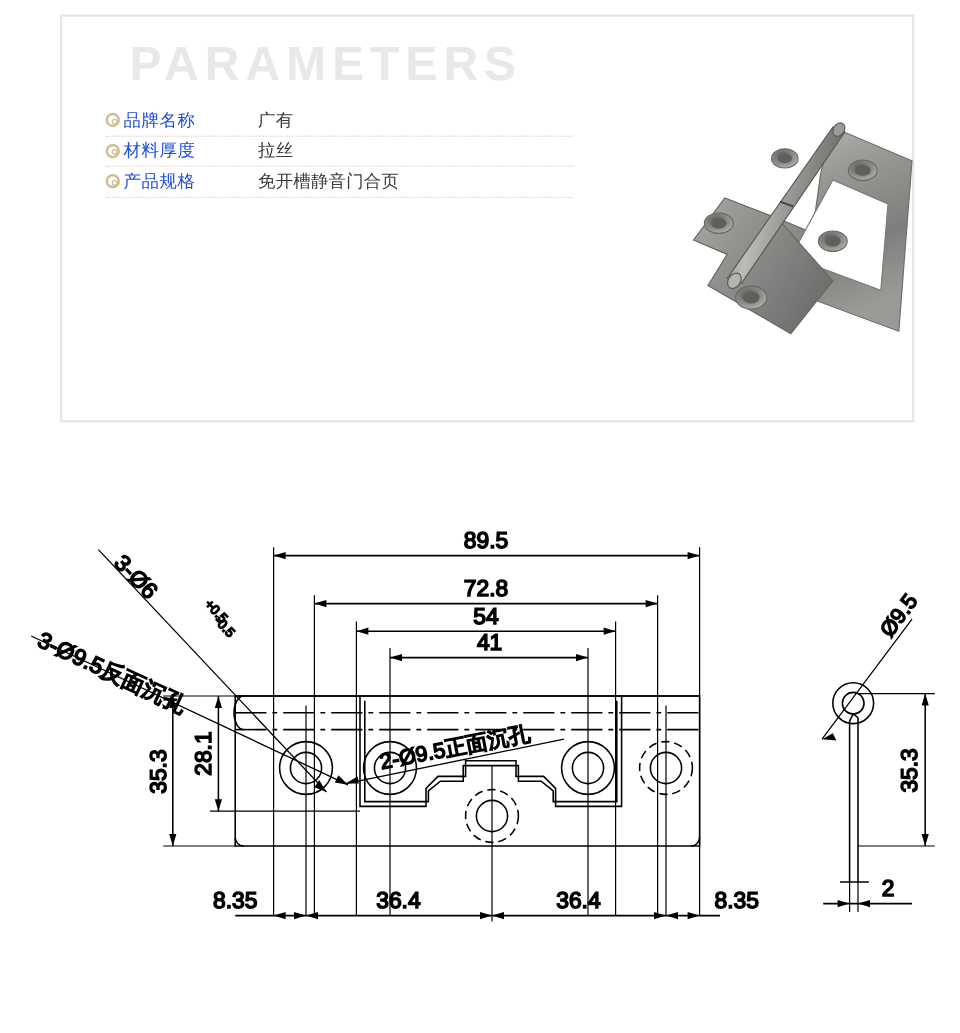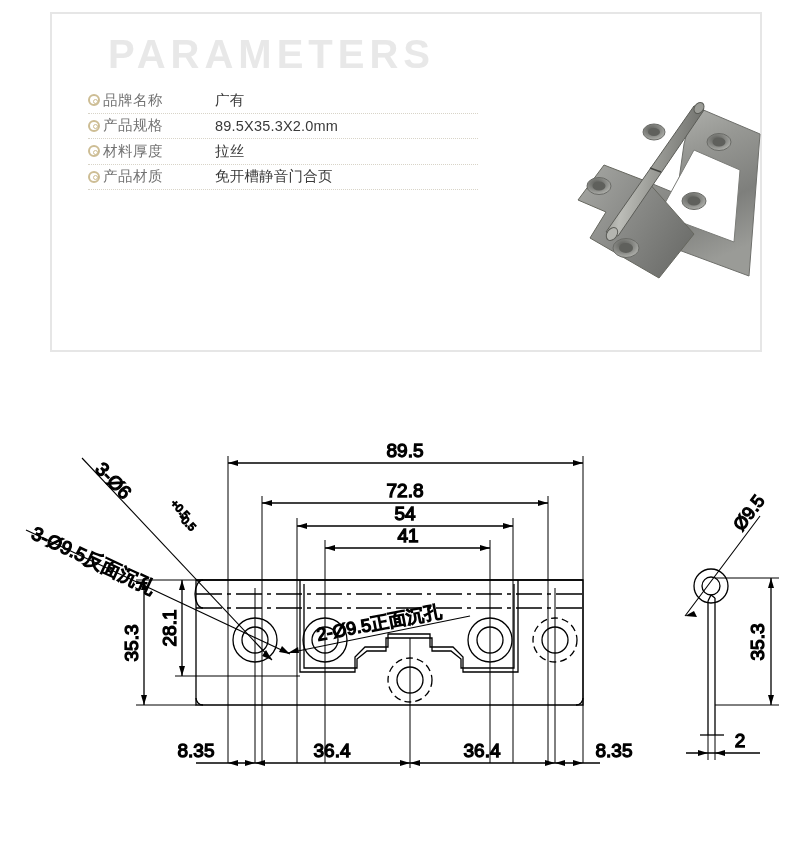--- a/index.html
+++ b/index.html
@@ -53,31 +53,31 @@
   .spec-bullet::after {
     content: "";
     position: absolute;
     left: 2.5px; top: 2.5px;
     width: 3px; height: 3px;
     border-radius: 50%;
     border: 1px solid #cdbd94;
   }
   .spec-label {
     font-size: 14.5px;
-    color: #737373;
+    color: #1d4ed8;
     width: 112px;
     flex: none;
     letter-spacing: 0.5px;
     font-family: Liberation Serif, serif;
   }
   .spec-value {
     font-size: 14.5px;
     color: #3a3a3a;
     letter-spacing: 0.2px;
-    font-family: Liberation Sans, sans-serif;
+    font-family: Liberation Serif, serif;
   }
 
   
   .product-photo {
     position: absolute;
     left: 492px; top: 72px;
     width: 228px; height: 218px;
   }
 
   
@@ -100,31 +100,26 @@
     <div class="params-title">PARAMETERS</div>
 
     <div class="spec-list">
       <div class="spec-row">
         <span class="spec-bullet"></span>
         <span class="spec-label">品牌名称</span>
         <span class="spec-value">广有</span>
       </div>
       <div class="spec-row">
         <span class="spec-bullet"></span>
-        <span class="spec-label">产品规格</span>
-        <span class="spec-value">89.5X35.3X2.0mm</span>
-      </div>
-      <div class="spec-row">
-        <span class="spec-bullet"></span>
         <span class="spec-label">材料厚度</span>
         <span class="spec-value">拉丝</span>
       </div>
       <div class="spec-row">
         <span class="spec-bullet"></span>
-        <span class="spec-label">产品材质</span>
+        <span class="spec-label">产品规格</span>
         <span class="spec-value">免开槽静音门合页</span>
       </div>
     </div>
 
     <svg class="product-photo" viewBox="0 0 228 218">
       <defs>
         <linearGradient id="steelA" x1="0" y1="0" x2="0.3" y2="1">
           <stop offset="0%" stop-color="#b9bab6"></stop>
           <stop offset="35%" stop-color="#979894"></stop>
           <stop offset="70%" stop-color="#7e7f7c"></stop>

